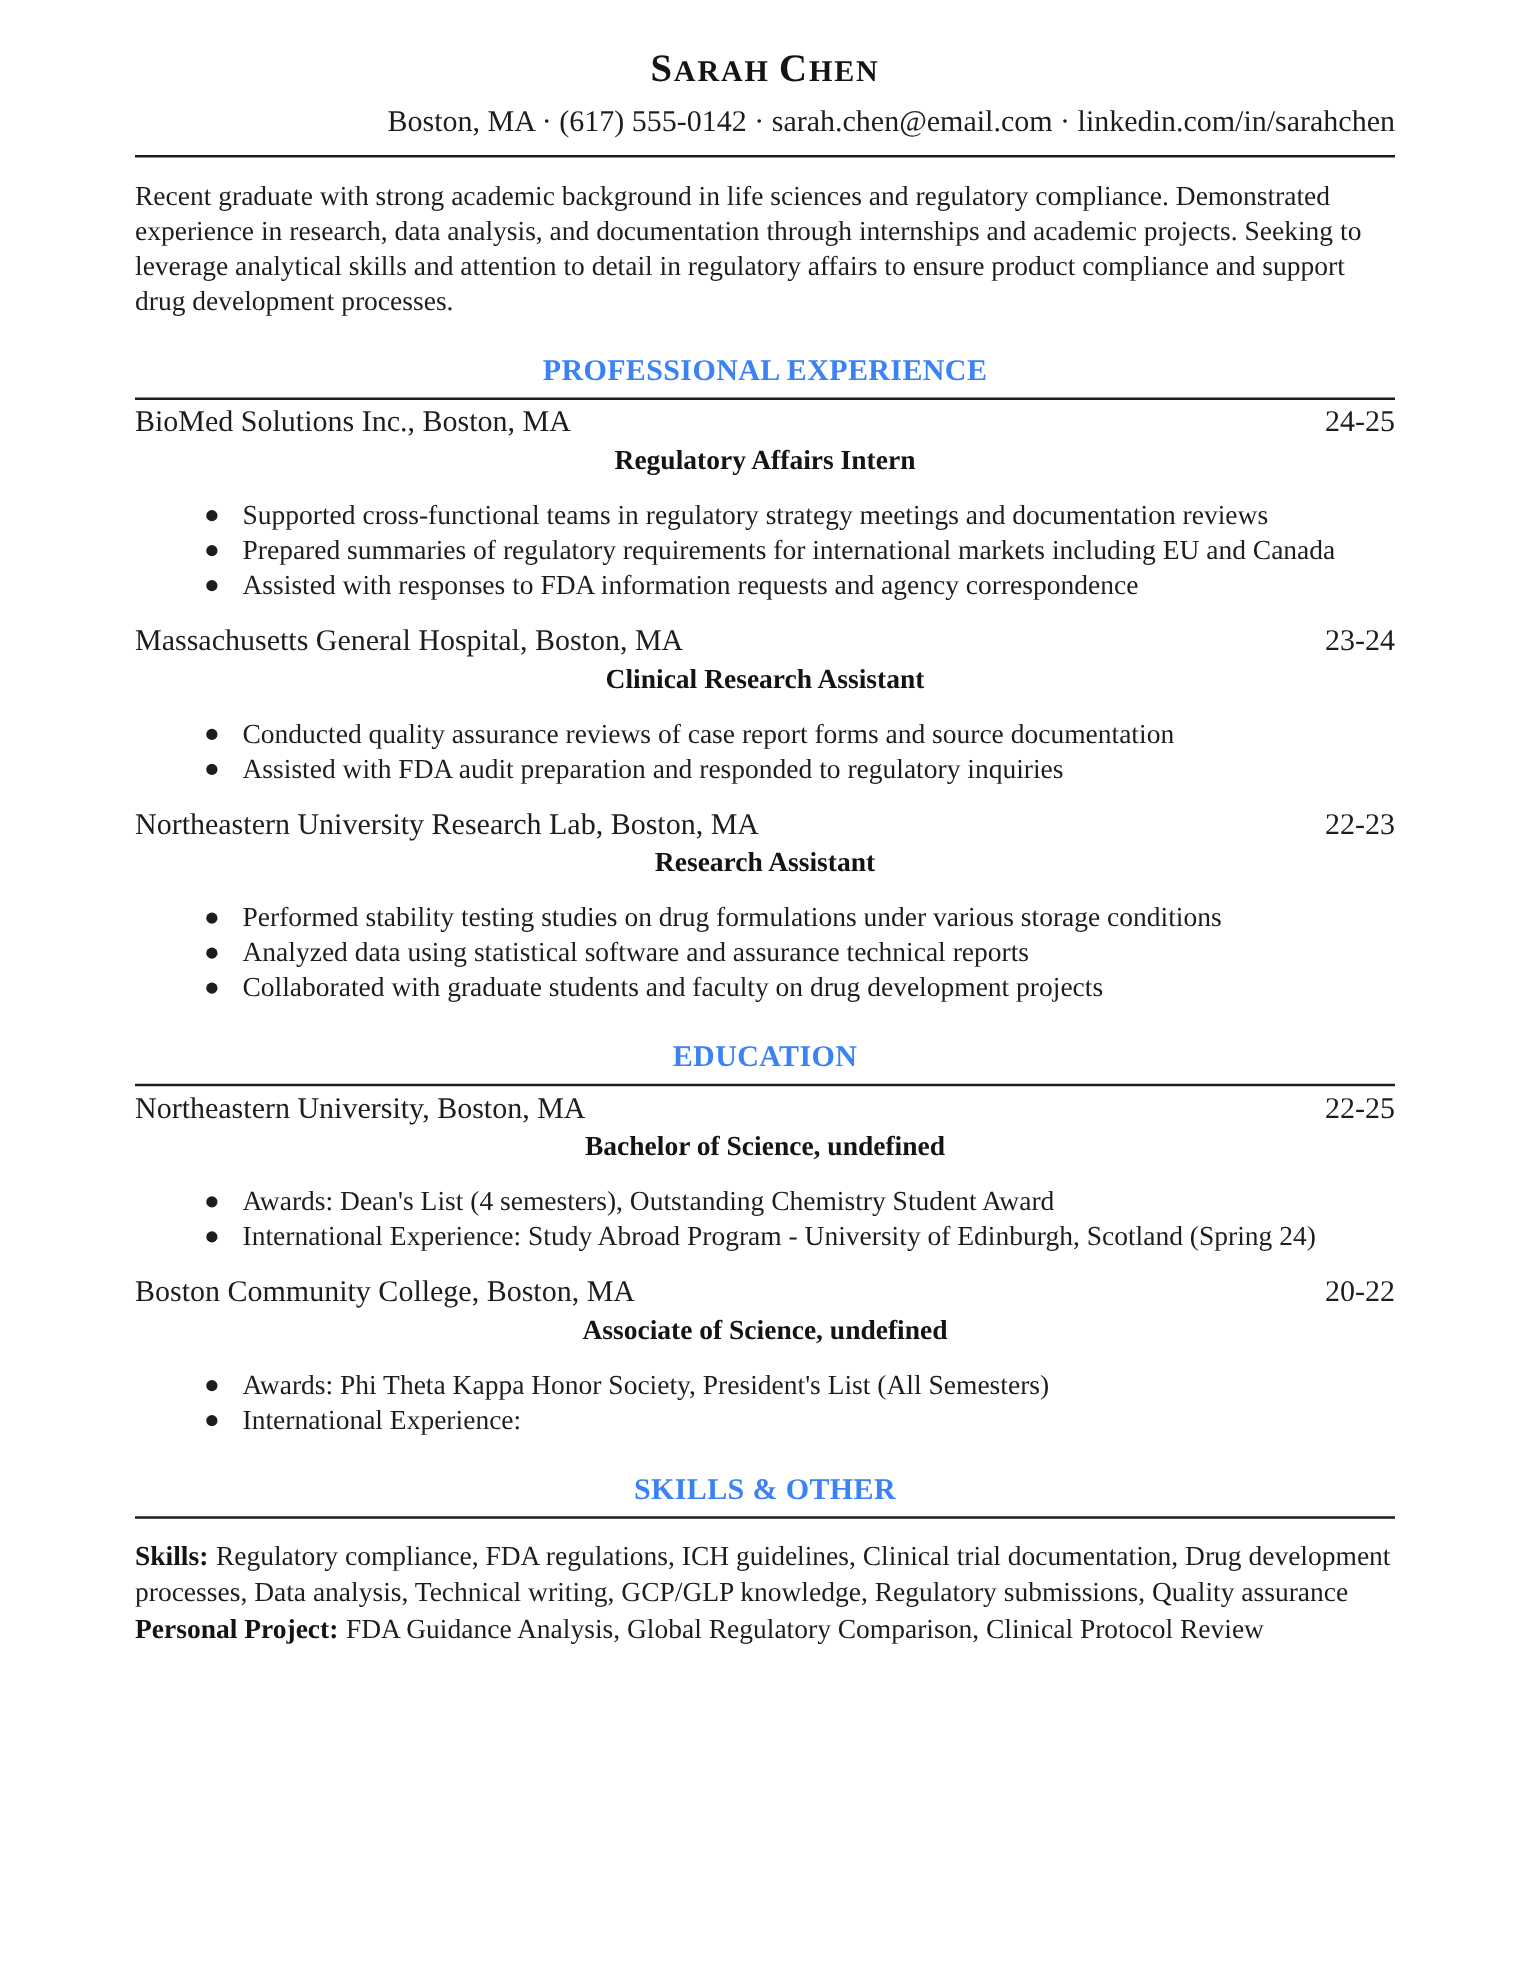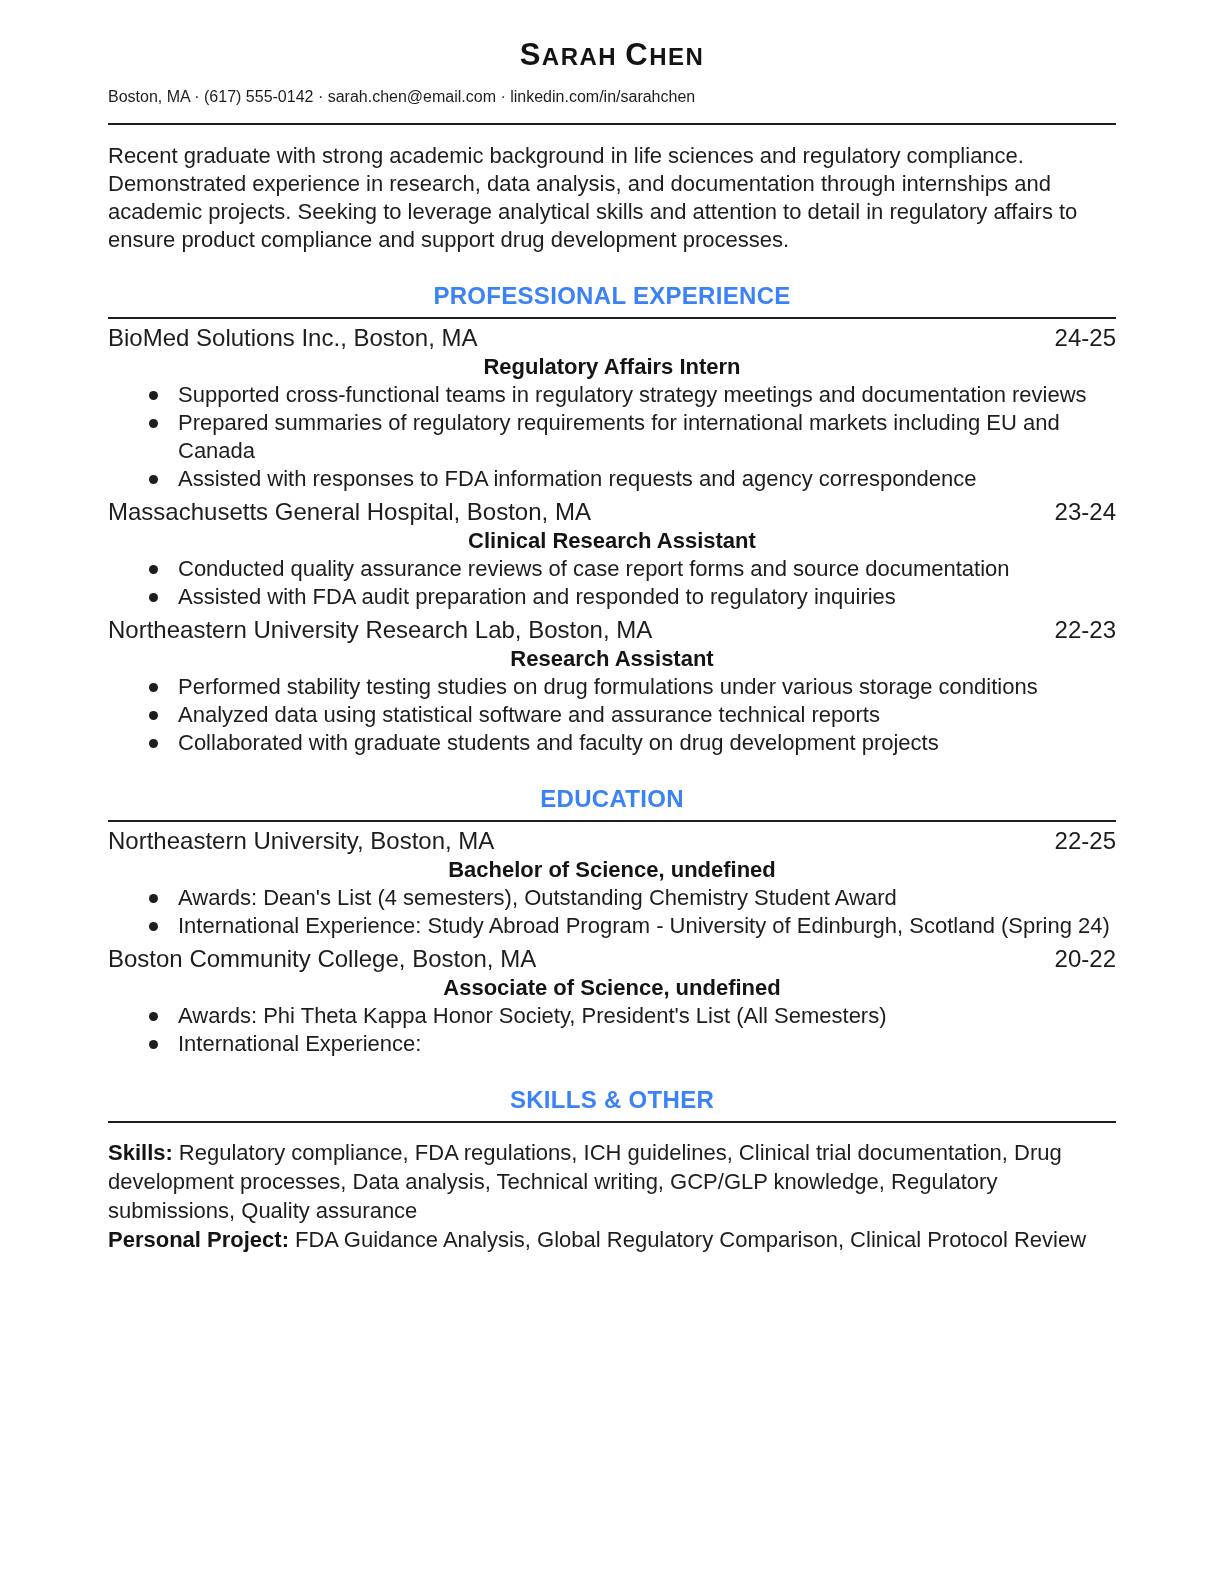--- a/index.html
+++ b/index.html
@@ -4,38 +4,38 @@
 <style>
   html,body{margin:0;padding:0;background:#ffffff;}
   .page{
     position:relative;
     width:1224px;
     height:1539px;
     box-sizing:border-box;
     padding:36px 108px 0 108px;
     overflow:hidden;
     background:#ffffff;
-    font-family:Liberation Sans, sans-serif;
+    font-family:Liberation Serif, serif;
     color:#1d1d1d;
   }
   
   .name{
     margin:0;
     text-align:center;
     font-size:24px;
     font-weight:bold;
     letter-spacing:1.5px;
     line-height:38px;
     color:#141414;
   }
   [data-caps]{text-transform:uppercase;}
   .name .cap{font-size:31px;}
   .contact{
-    text-align:left;
-    font-size:16px;
+    text-align:right;
+    font-size:24px;
     line-height:26px;
     margin-top:8px;
   }
   .rule{
     border:none;
     border-top:2px solid #1d1d1d;
     margin:0;
   }
   .header-rule{margin-top:13px;}
   
@@ -68,21 +68,21 @@
   }
   .role{
     font-size:22px;
     line-height:28px;
     font-weight:bold;
     color:#141414;
     text-align:center;
   }
   ul.bullets{
     list-style:none;
-    margin:0;
+    margin:16px;
     padding:0;
   }
   ul.bullets li{
     position:relative;
     padding-left:70px;
     font-size:22px;
     line-height:28px;
   }
   ul.bullets li::before{
     content:"";

